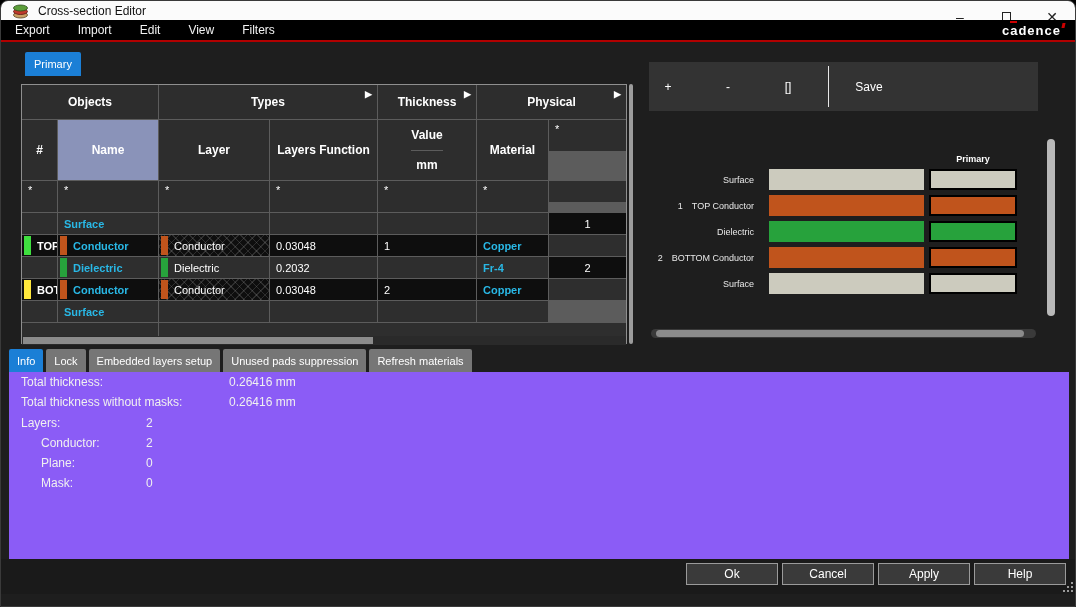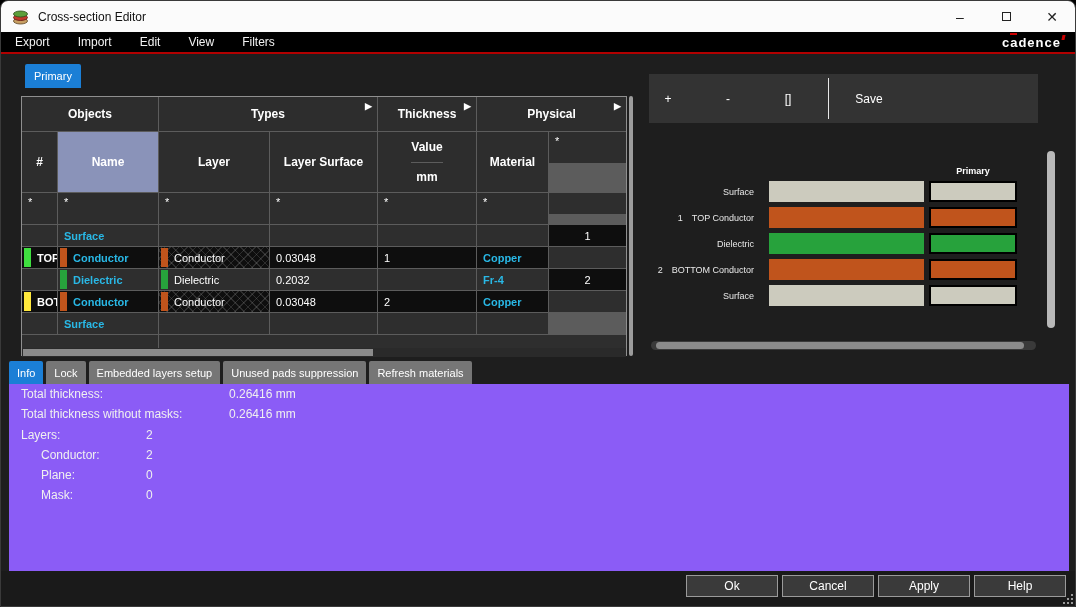--- a/index.html
+++ b/index.html
@@ -2,21 +2,21 @@
 <html><head>
 <meta charset="utf-8">
 <style>
   * { margin:0; padding:0; box-sizing:border-box; }
   html,body { background:#000; font-family:"Liberation Sans", sans-serif; }
   #window {
     position:relative; width:1076px; height:607px; overflow:hidden;
     border-radius:8px 8px 0 0; background:#1e1e1e; border:1px solid #3a3a3a;
   }
   
-  #titlebar { position:relative; height:31px; background:#fbfbfb; display:flex; align-items:center; }
+  #titlebar { position:relative; height:19px; background:#fbfbfb; display:flex; align-items:center; }
   #app-icon { width:17px; height:16px; margin-left:11px; }
   #title-text { margin-left:9px; font-size:12px; color:#111; }
   #win-controls { position:absolute; right:0; top:0; height:31px; display:flex; }
   .win-btn { width:46px; height:31px; display:flex; align-items:center; justify-content:center; color:#222; font-size:13px; }
   .max-glyph { width:9px; height:9px; border:1.2px solid #222; }
   
   #menubar { position:relative; height:20px; background:#000; display:flex; align-items:center; }
   .menu-item { color:#f2f2f2; font-size:12px; padding:0 14px; height:20px; display:flex; align-items:center; }
   #brand { position:absolute; right:10px; top:0; height:20px; display:flex; align-items:center; color:#fff; font-size:13px; font-weight:bold; letter-spacing:1px; }
   #brand .macron { position:relative; }
@@ -136,21 +136,21 @@
 
     <div id="xtable-wrap">
       <div id="xtable">
           <div class="hcell h1" style="grid-column: span 2;">Objects</div>
           <div class="hcell h1" style="grid-column: span 2;">Types<div class="arrow">▶</div></div>
           <div class="hcell h1" style="grid-column: span 1;">Thickness<div class="arrow">▶</div></div>
           <div class="hcell h1" style="grid-column: span 2;">Physical<div class="arrow">▶</div></div>
           <div class="hcell h2">#</div>
           <div class="hcell h2 name-hl">Name</div>
           <div class="hcell h2">Layer</div>
-          <div class="hcell h2">Layer Surface</div>
+          <div class="hcell h2">Layers Function</div>
           <div class="hcell h2 vm-cell">
             <div class="vm-half">Value</div>
             <div class="vm-half">mm</div>
           </div>
           <div class="hcell h2">Material</div>
           <div class="fcell">*</div>
           <div class="fcell">*</div>
           <div class="fcell">*</div>
           <div class="fcell">*</div>
           <div class="fcell">*</div>

